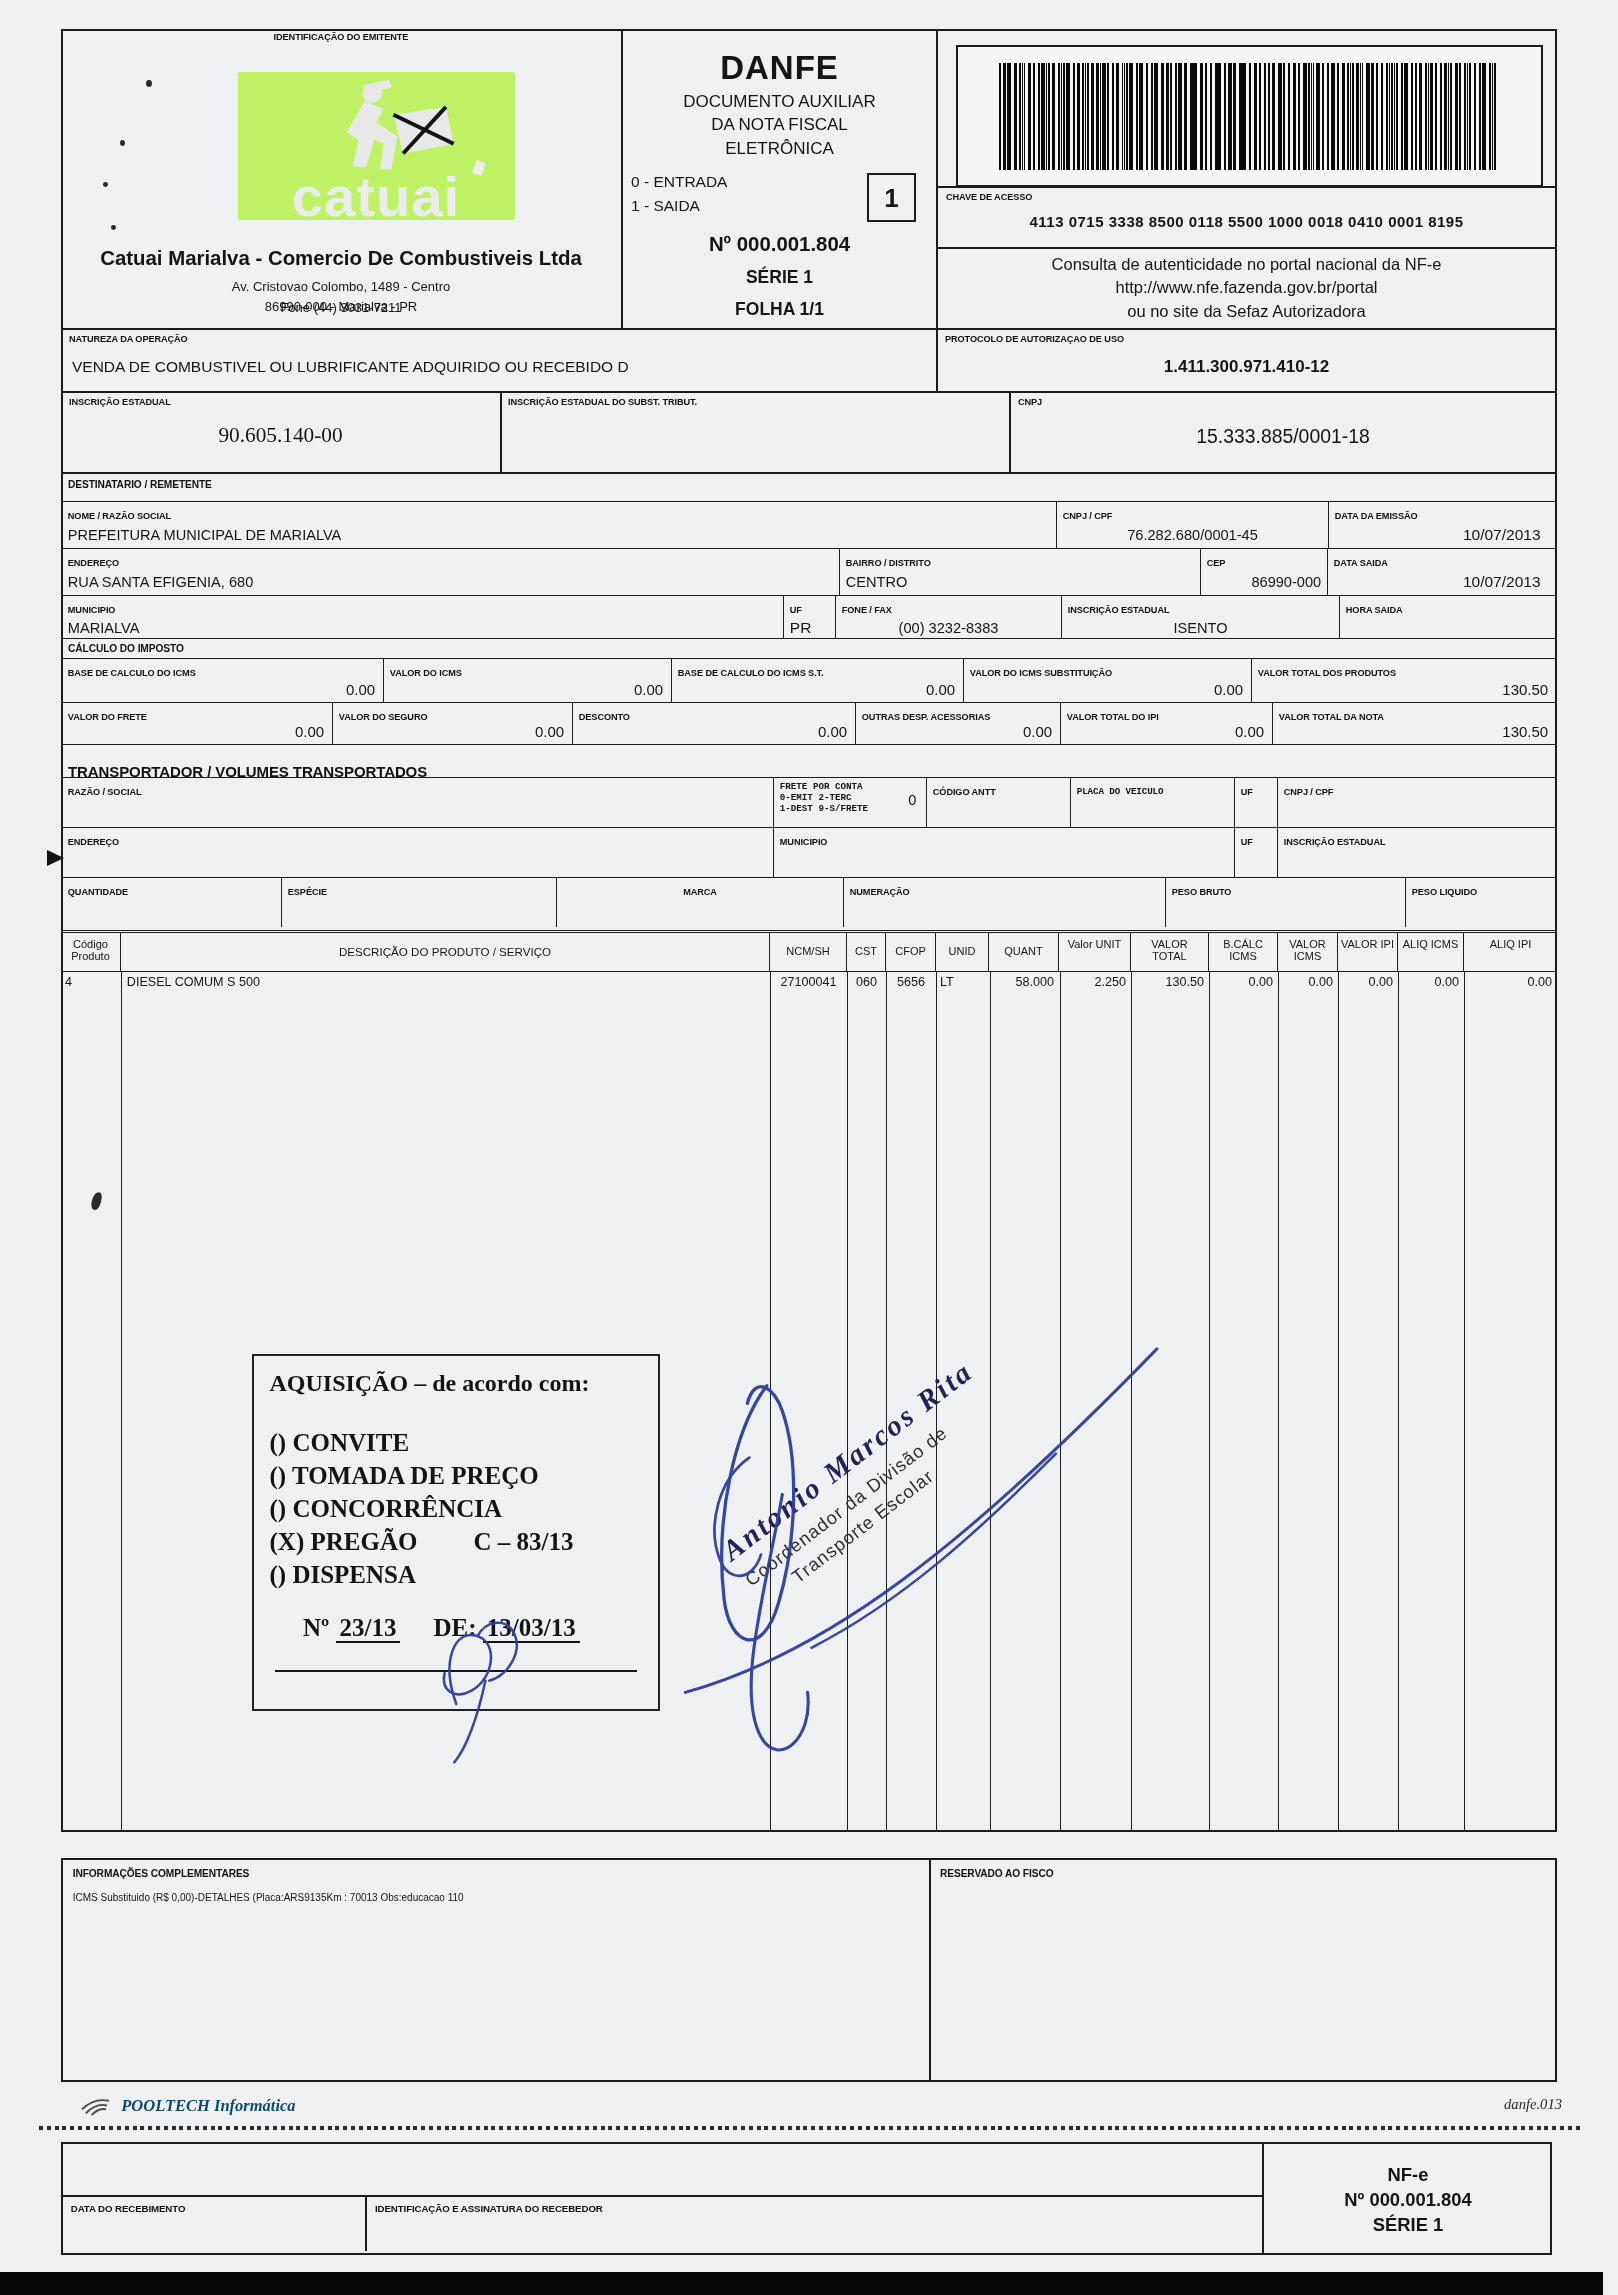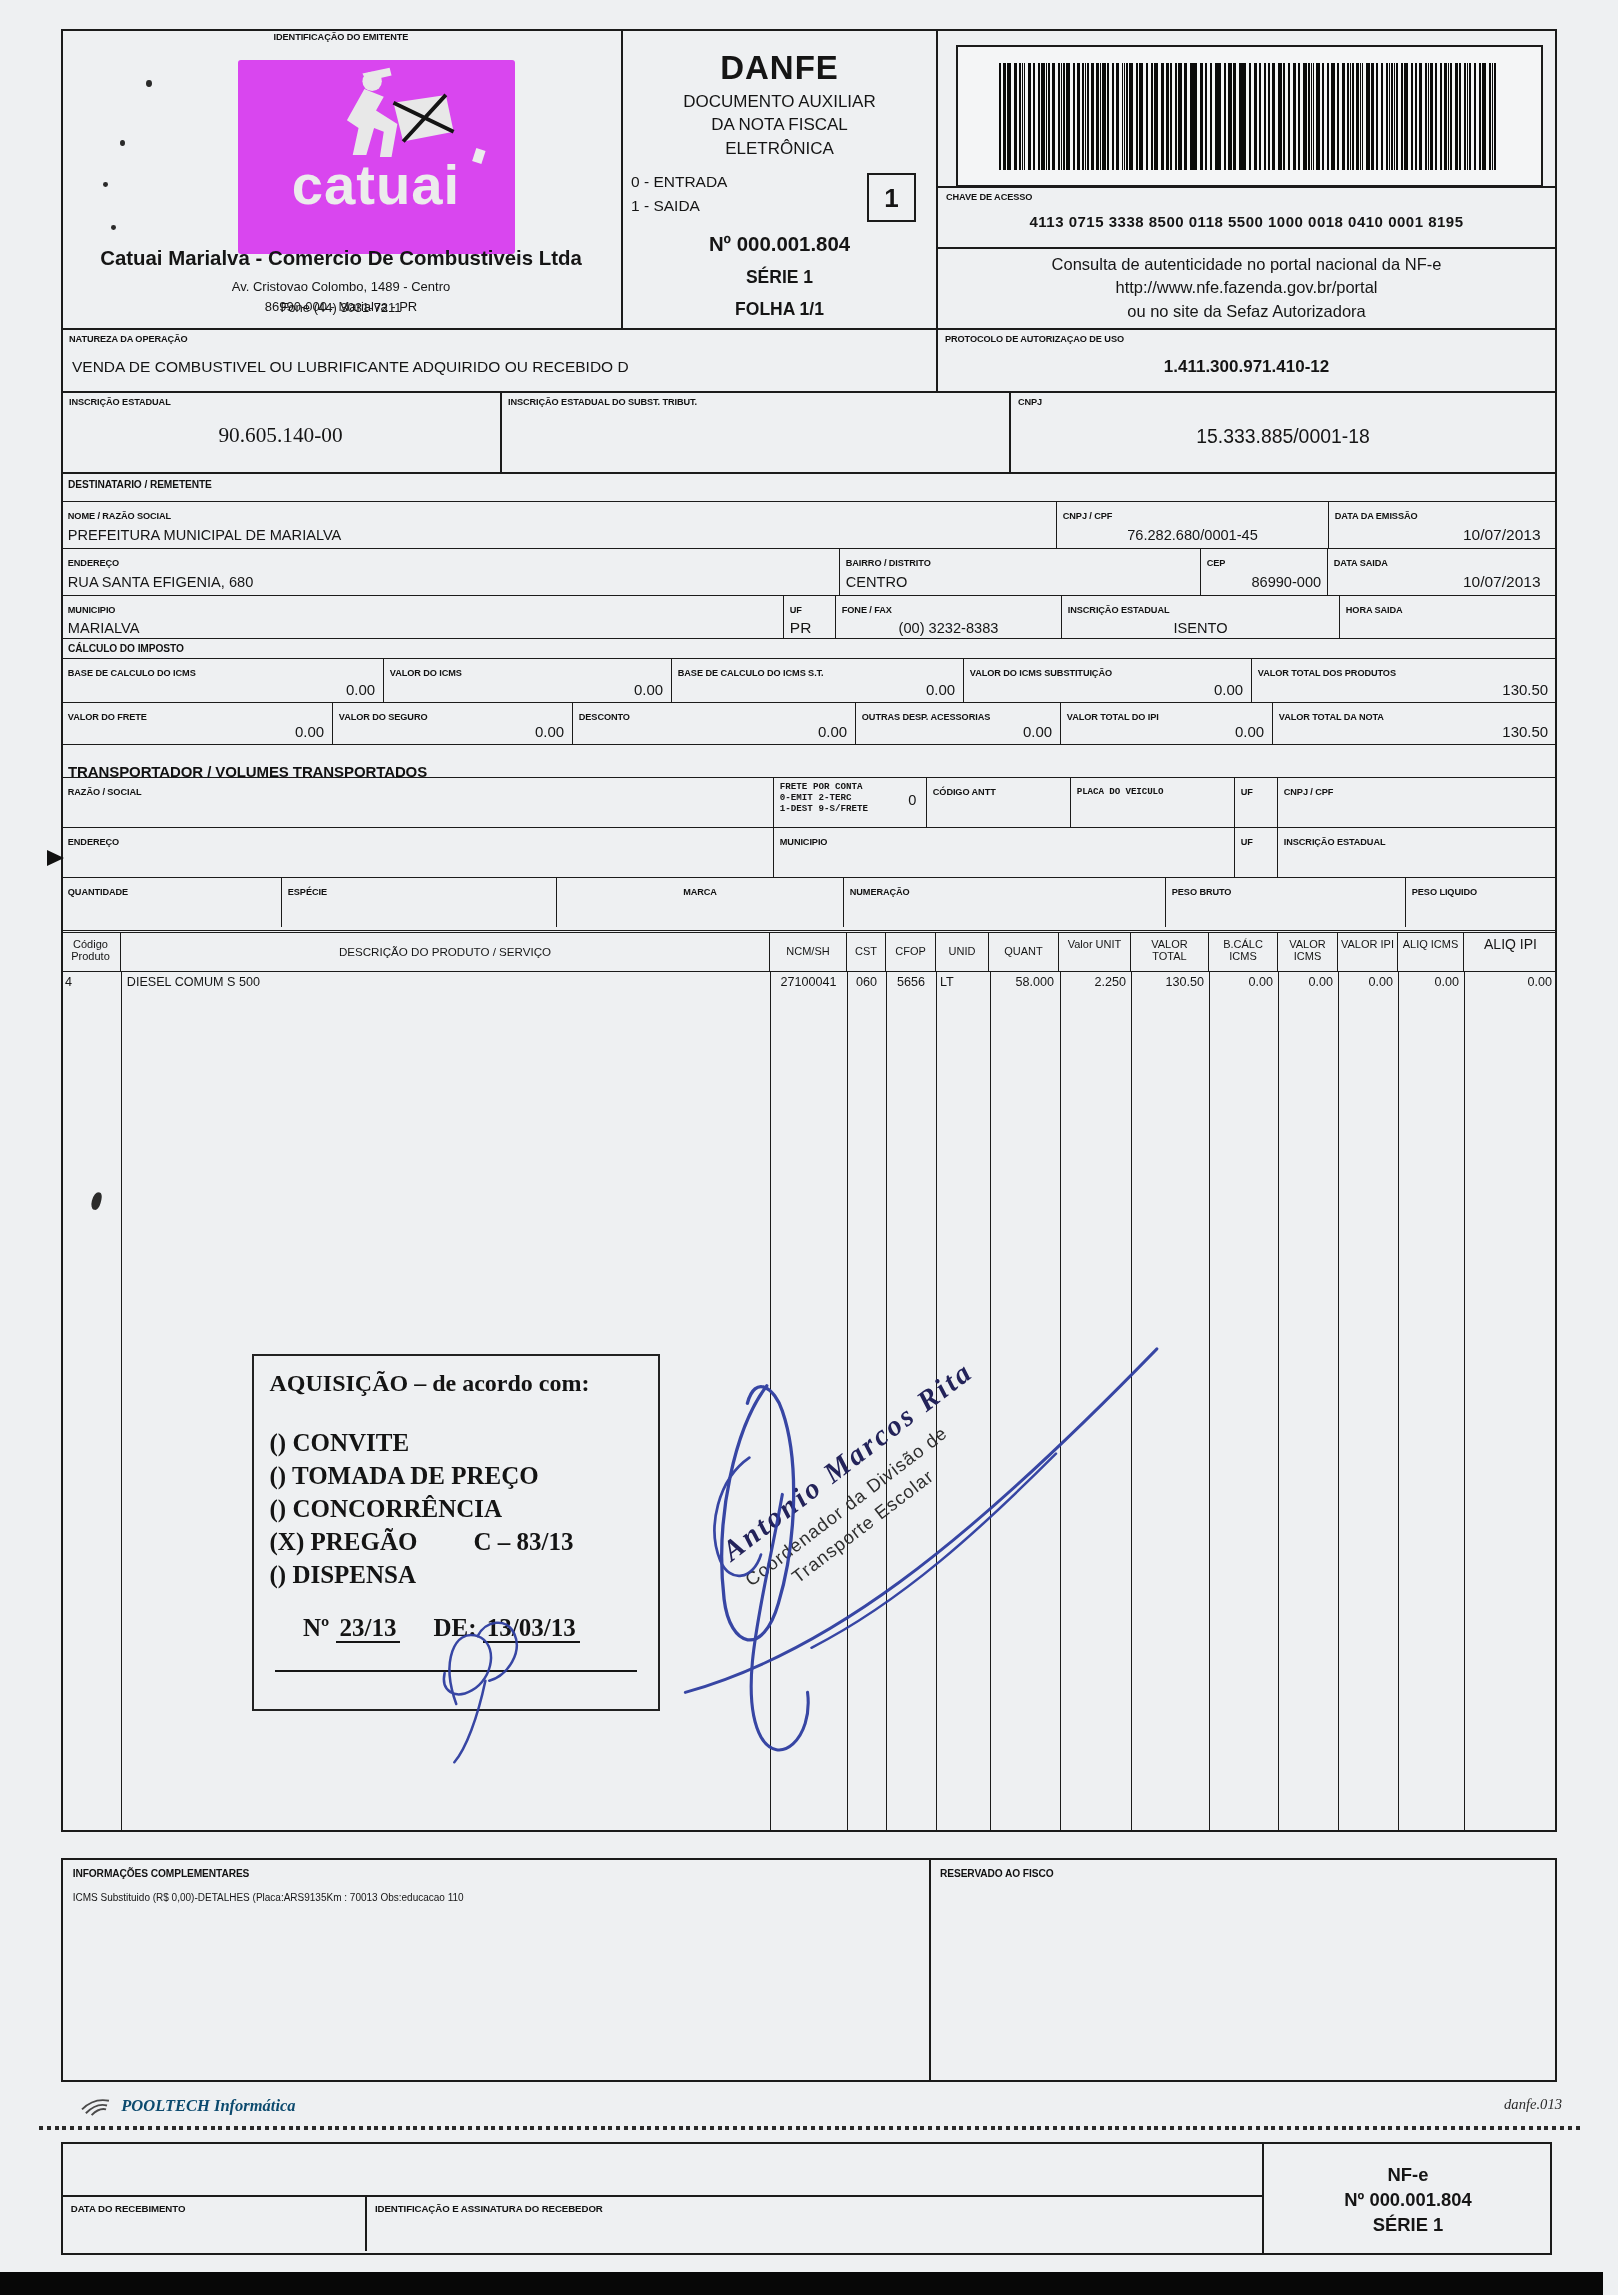--- a/index.html
+++ b/index.html
@@ -28,21 +28,21 @@
 <body>
 
 <div id="page">
 
   <div class="abs box" style="left:61px;top:29px;width:1496px;height:1803px;"></div>
 
   <div class="abs" style="left:621px;top:29px;width:1.9px;height:299px;background:#1b1b1b;"></div>
   <div class="abs" style="left:936px;top:29px;width:1.9px;height:299px;background:#1b1b1b;"></div>
 
   <div class="abs lbl center" style="left:61px;top:32px;width:560px;">IDENTIFICAÇÃO DO EMITENTE</div>
-  <div class="abs" style="left:238px;top:60px;width:277px;height:194px;background:#d946ef;border-radius:2.9px;">
+  <div class="abs" style="left:238px;top:72px;width:277px;height:148px;background:#bef264;border-radius:2.9px;">
     <svg width="277" height="163" viewBox="0 0 285 168">
       <g fill="#e8e8e8" stroke="none">
         <circle cx="138" cy="22" r="10"></circle>
         <path d="M130 30 L112 62 L124 70 L118 98 L132 98 L140 70 L150 74 L146 100 L158 100 L164 66 L142 52 L150 38 Z"></path>
         <path d="M128 14 L156 8 L158 16 L132 22 Z"></path>
         <polygon points="160,44 214,36 222,74 170,84"></polygon>
         <path d="M160 44 L222 74 M214 36 L170 84" stroke="#141414" stroke-width="4"></path>
       </g>
       <text x="142" y="148" text-anchor="middle" font-family="Liberation Sans, sans-serif" font-weight="bold" font-size="58" letter-spacing="1" fill="#ececec">catuai</text>
       <rect x="243" y="92" width="10" height="14" fill="#ececec" transform="rotate(18 248 99)"></rect>
@@ -183,21 +183,21 @@
     <div class="cell center" style="width:39px;font-size:11px;padding:11.6px 1px;">CST</div>
     <div class="cell center" style="width:50px;font-size:11px;padding:11.6px 1px;">CFOP</div>
     <div class="cell center" style="width:53px;font-size:11px;padding:11.6px 1px;">UNID</div>
     <div class="cell center" style="width:70px;font-size:11px;padding:11.6px 1px;">QUANT</div>
     <div class="cell center" style="width:72px;font-size:11px;line-height:12.6px;padding-top:4.9px;">Valor UNIT</div>
     <div class="cell center" style="width:78px;font-size:11px;line-height:12.6px;padding-top:4.9px;">VALOR TOTAL</div>
     <div class="cell center" style="width:69px;font-size:11px;line-height:12.6px;padding:4.9px 1px;">B.CÁLC ICMS</div>
     <div class="cell center" style="width:60px;font-size:11px;line-height:12.6px;padding:4.9px 1px;">VALOR ICMS</div>
     <div class="cell center" style="width:60px;font-size:11px;line-height:12.6px;padding:4.9px 1px;">VALOR IPI</div>
     <div class="cell center" style="width:66px;font-size:11px;line-height:12.6px;padding:4.9px 1px;">ALIQ ICMS</div>
-    <div class="cell center" style="flex:1;font-size:14px;line-height:12.6px;padding:4.9px 1px;">ALIQ IPI</div>
+    <div class="cell center" style="flex:1;font-size:11px;line-height:12.6px;padding:4.9px 1px;">ALIQ IPI</div>
   </div>
 
   <div class="abs" style="left:61px;top:971px;width:1496px;height:859px;">
     <div class="itemcol" style="left:60px;"></div>
     <div class="itemcol" style="left:709px;"></div>
     <div class="itemcol" style="left:786px;"></div>
     <div class="itemcol" style="left:825px;"></div>
     <div class="itemcol" style="left:875px;"></div>
     <div class="itemcol" style="left:929px;"></div>
     <div class="itemcol" style="left:999px;"></div>

